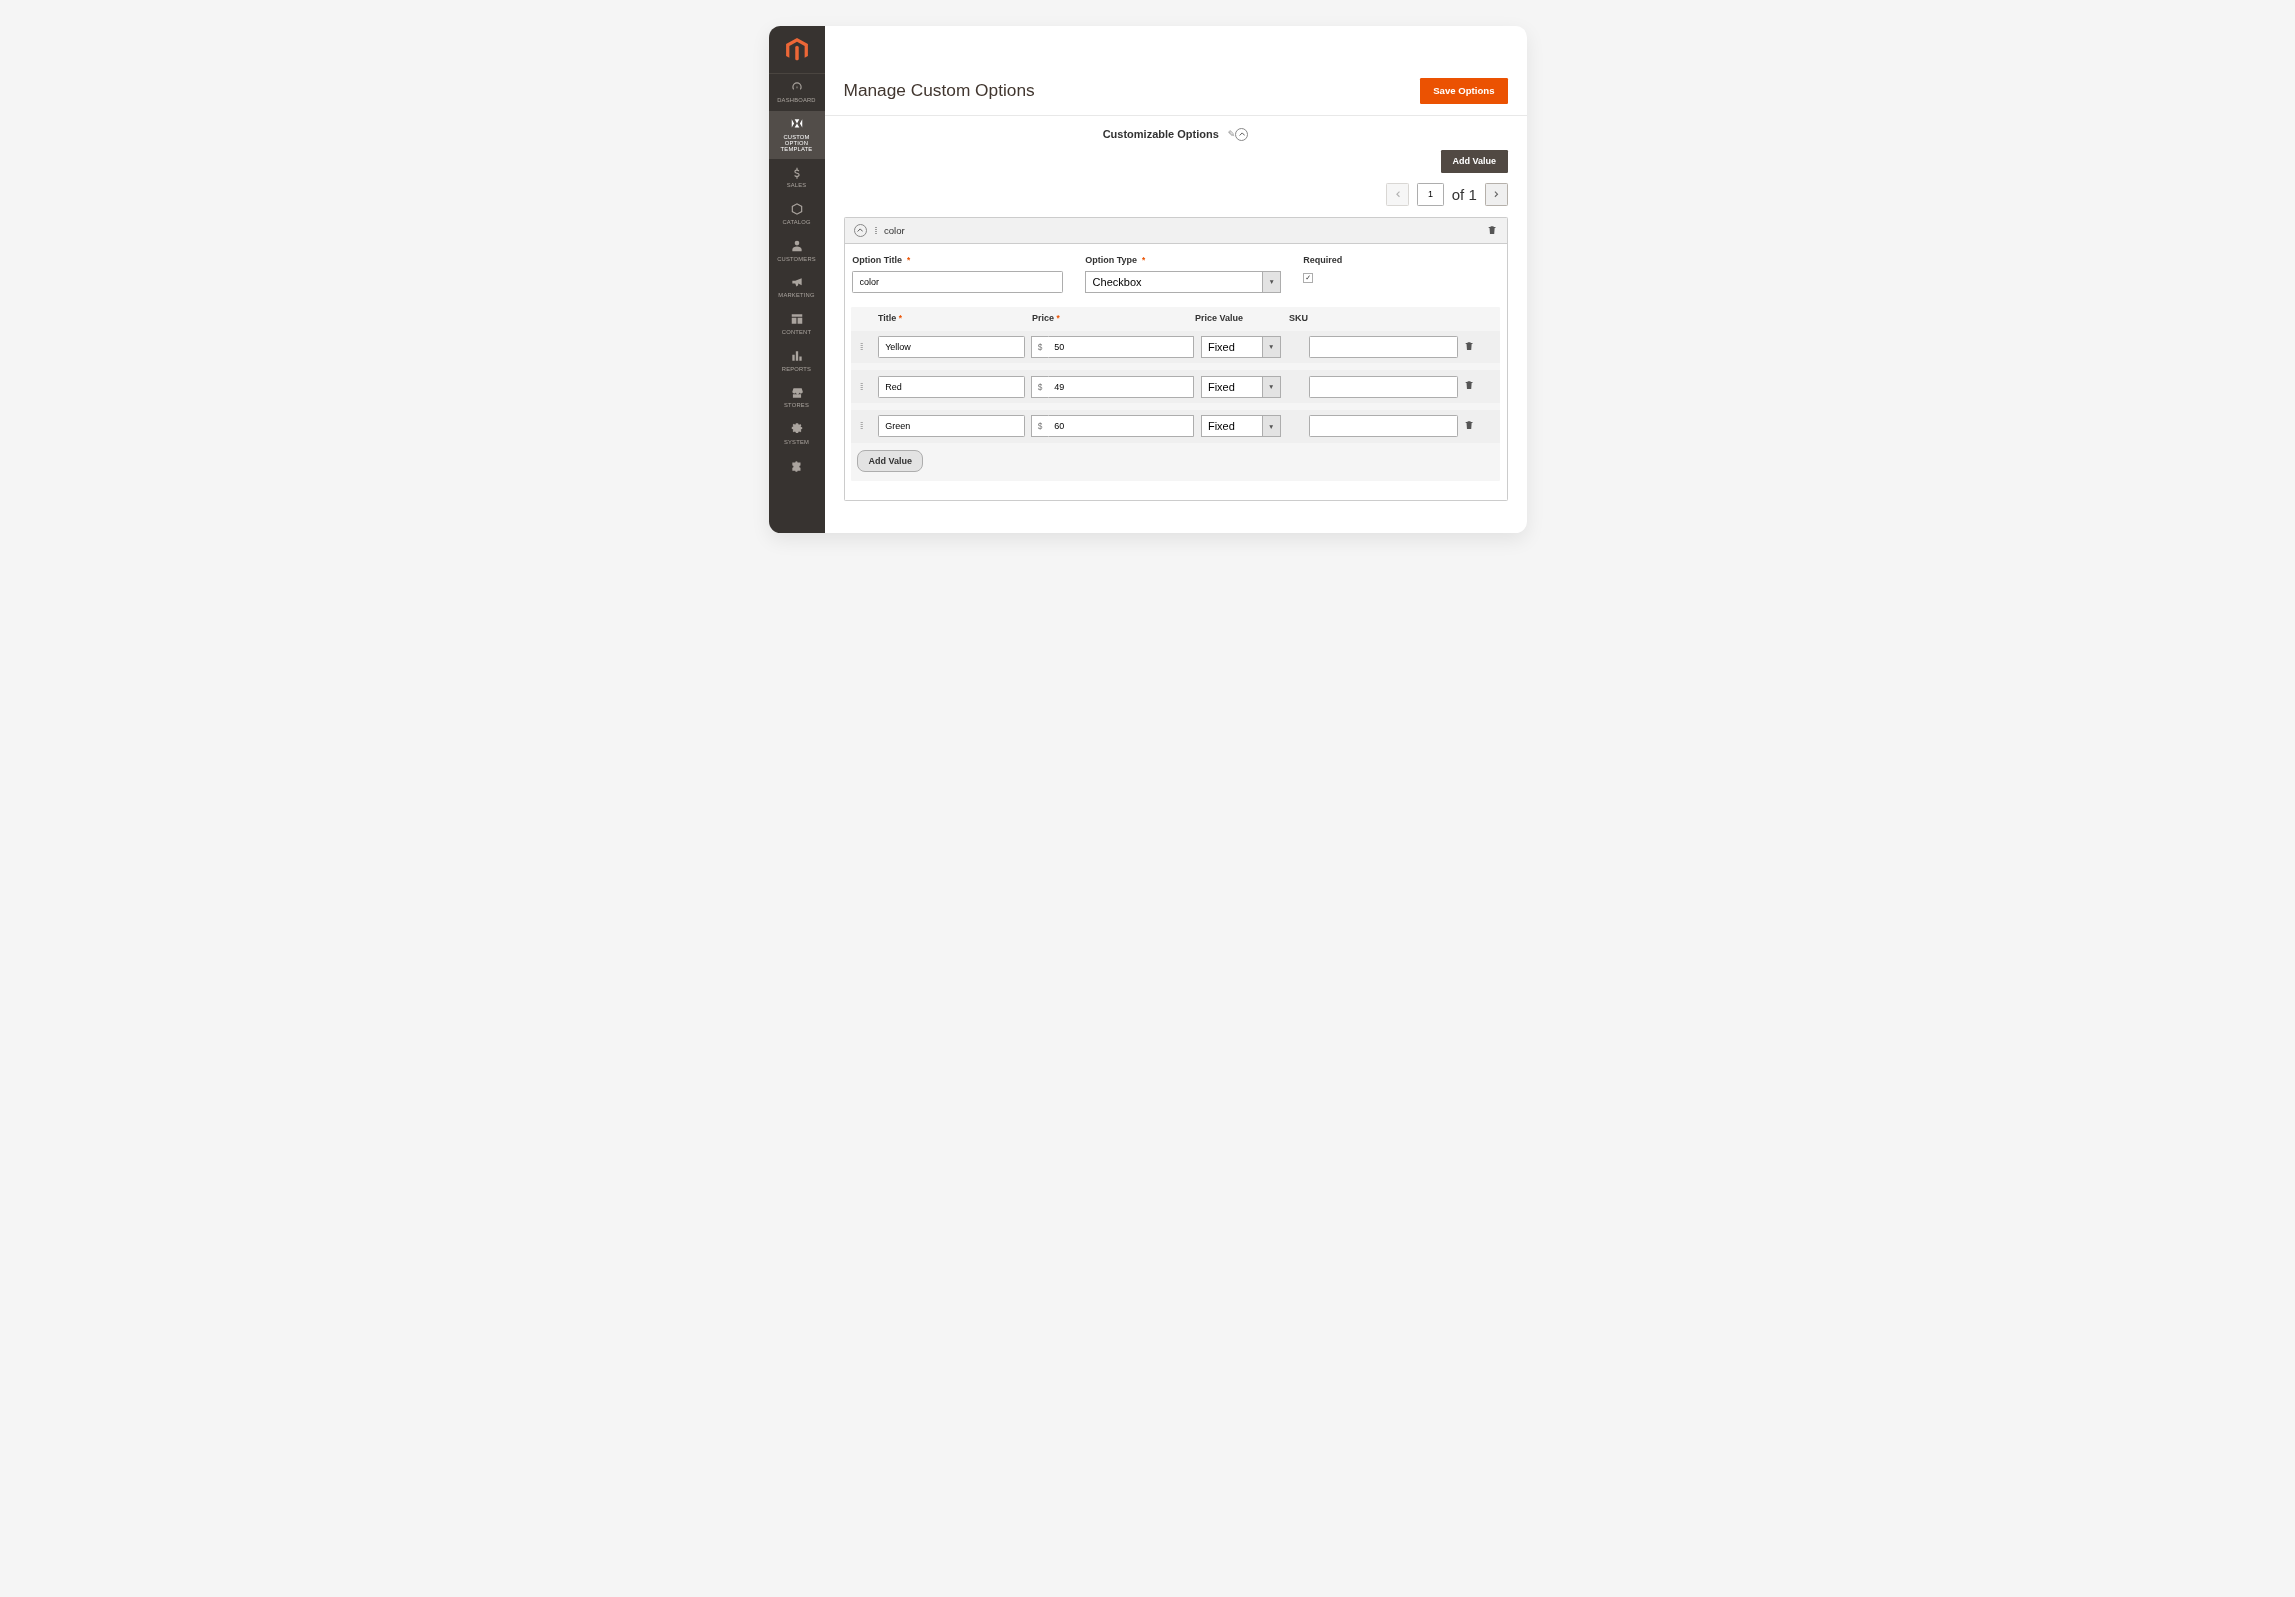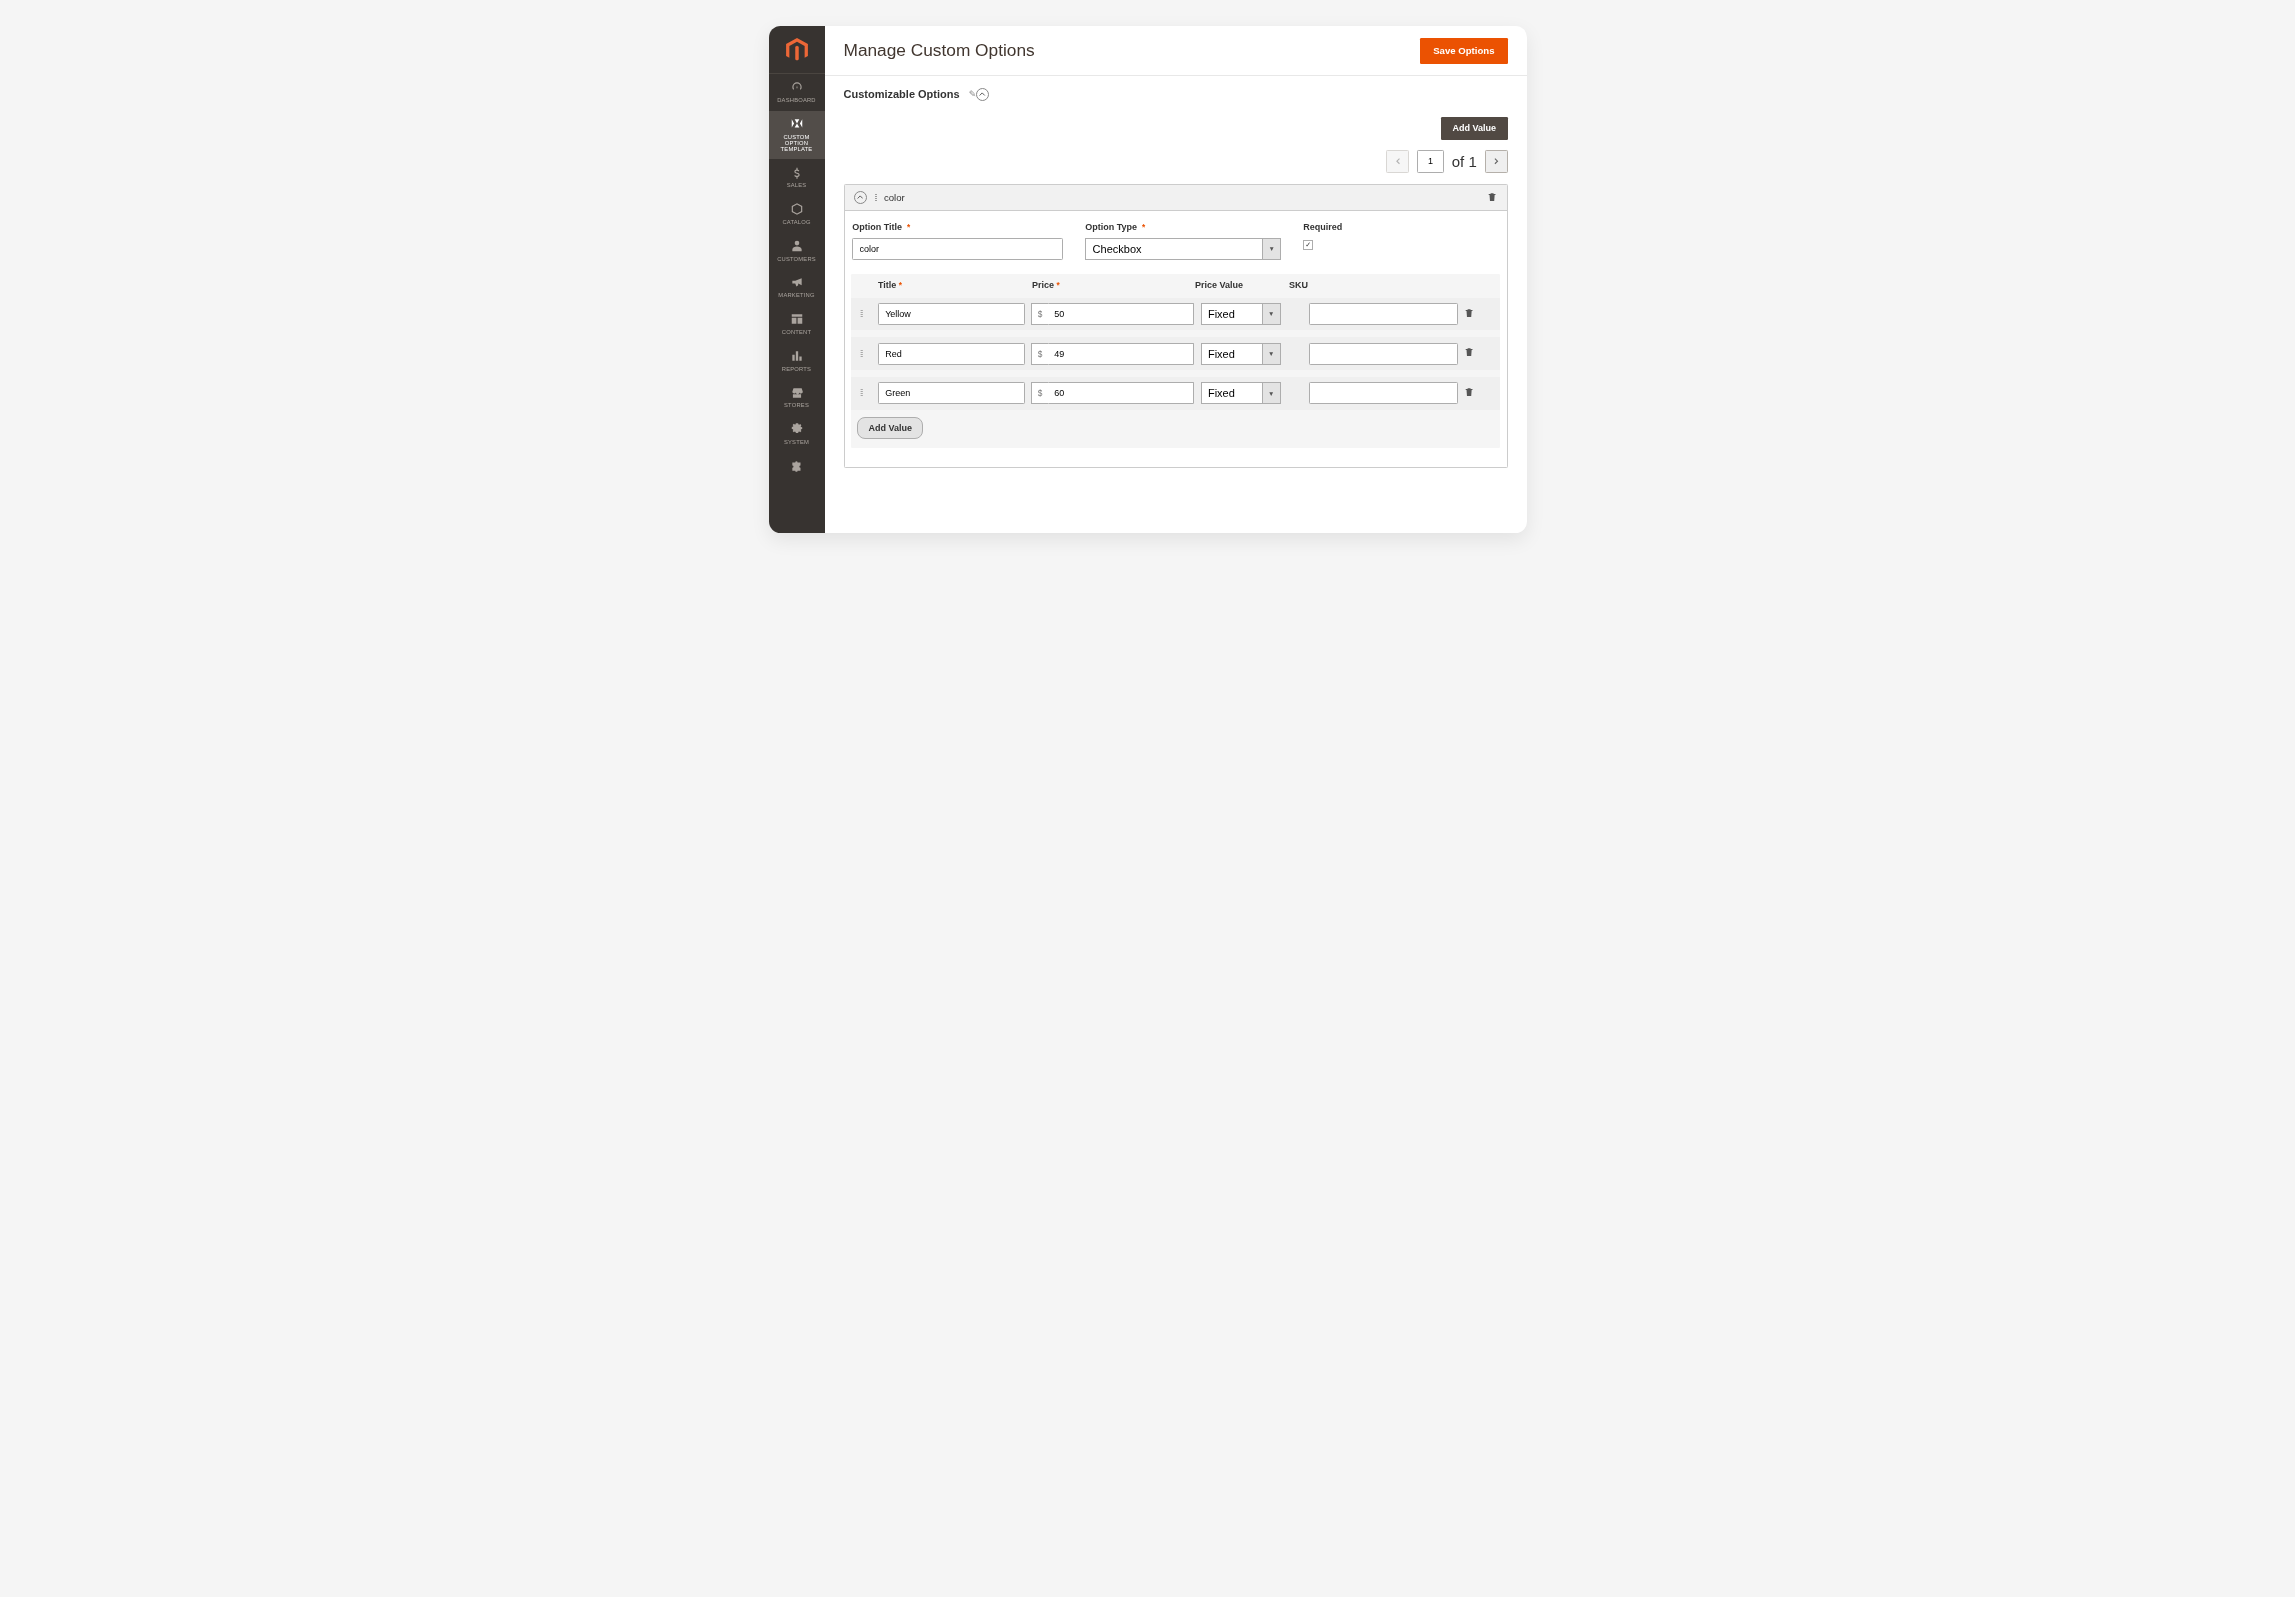--- a/index.html
+++ b/index.html
@@ -13,26 +13,26 @@
 .nav-item { width: 56px; padding: 6.4px 2.6px 7.7px 2.6px; display: flex; flex-direction: column; align-items: center; gap: 2.6px; cursor: pointer; color: #aaa49e; text-align: center; font-size: 5.8px; letter-spacing: 0.2px; }
 .nav-item.active { background: #524d49; color: #fff; }
 .nav-item.active .nav-icon { color: #fff; }
 .nav-item .nav-icon { width: 14px; height: 14px; color: #aaa49e; display: flex; align-items: center; justify-content: center; font-size: 13px; }
 
 .main { flex: 1; overflow-y: auto; position: relative; }
 .main::-webkit-scrollbar { width: 6.4px; }
 .main::-webkit-scrollbar-track { background: #f0f0f0; }
 .main::-webkit-scrollbar-thumb { background: #c0c0c0; border-radius: 1.3px; }
 
-.page-header { display: flex; align-items: center; justify-content: space-between; padding: 11.5px 19px; border-bottom: 0.6px solid #e8e8e8; }
+.page-header { display: flex; align-items: center; justify-content: space-between; padding: 11.5px 19px; border-bottom: 0.6px solid #e8e8e8; margin-top: 40px; }
 .page-title { font-size: 17.3px; font-weight: 400; color: #41362f; }
 .btn-primary { background: #eb5202; color: #fff; border: none; padding: 7.7px 13px; font-size: 9.6px; font-weight: 600; cursor: pointer; border-radius: 1.3px; }
 
 .section { padding: 11.5px 19px 6.4px 19px; }
-.section-head { display: flex; align-items: center; justify-content: flex-start; margin-bottom: 16px; }
+.section-head { display: flex; align-items: center; justify-content: center; margin-bottom: 9px; }
 .section-title-wrap { display: flex; align-items: center; gap: 9px; }
 .section-title { font-size: 11px; font-weight: 600; color: #333; }
 .pencil-icon { color: #888; cursor: pointer; font-size: 9px; }
 .collapse-circle { width: 13px; height: 13px; border: 0.6px solid #888; border-radius: 50%; display: flex; align-items: center; justify-content: center; font-size: 6.4px; cursor: pointer; color: #555; }
 
 .add-option-row { display: flex; justify-content: flex-end; margin-bottom: 10.2px; }
 .btn-secondary { background: #514943; color: #fff; border: none; padding: 6.4px 11.5px; font-size: 9px; font-weight: 600; cursor: pointer; border-radius: 1.3px; }
 
 .pager { display: flex; justify-content: flex-end; align-items: center; gap: 7.7px; margin-bottom: 11.5px; }
 .pager-btn { width: 23px; height: 23px; border: 0.6px solid #b5b0aa; background: #efefef; border-radius: 1.3px; display: flex; align-items: center; justify-content: center; cursor: pointer; color: #666; font-size: 11.5px; }

